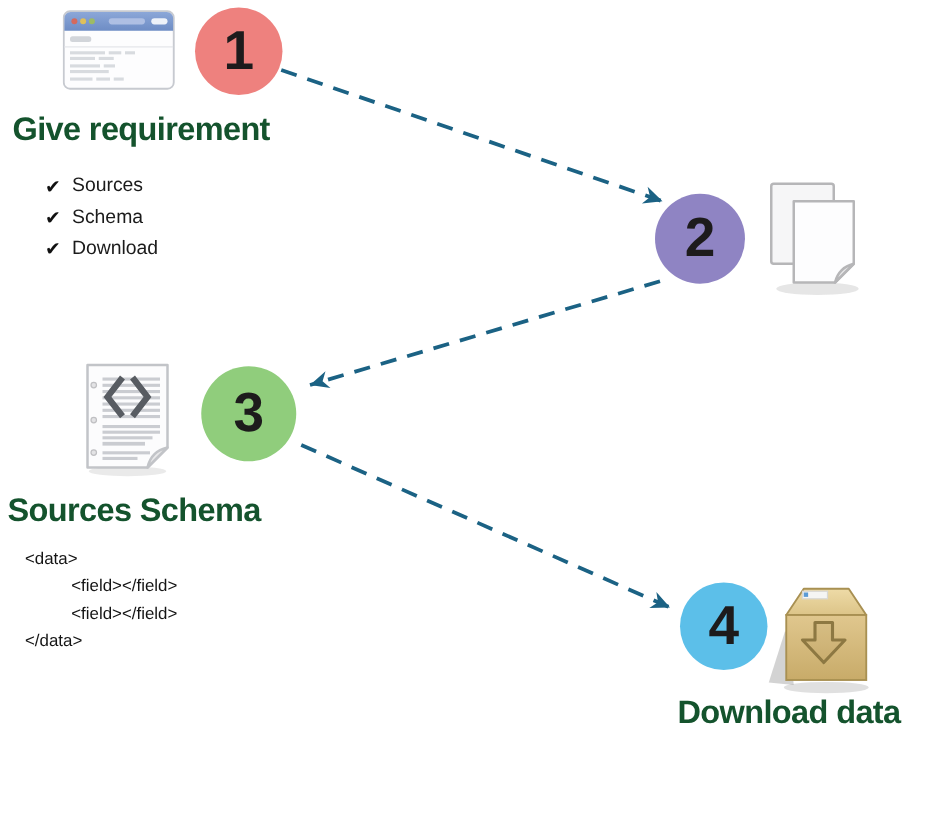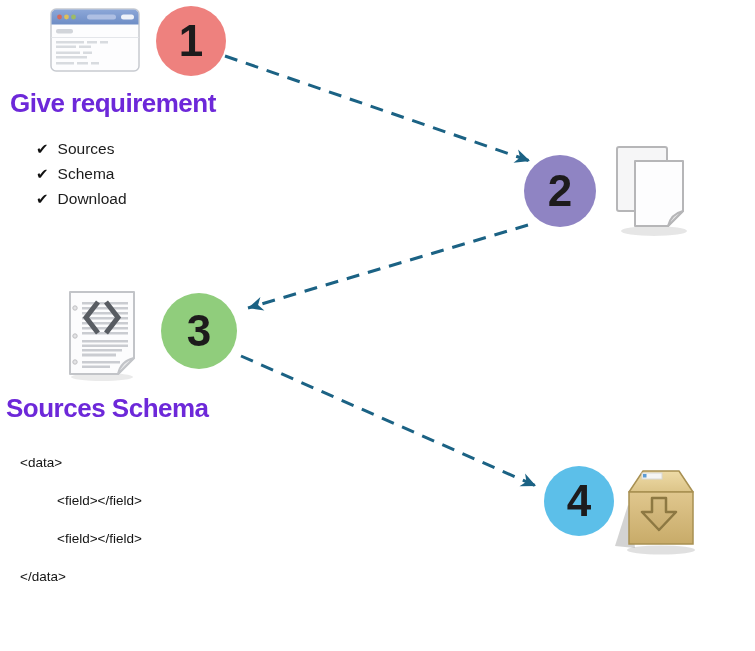--- a/index.html
+++ b/index.html
@@ -11,33 +11,33 @@
   .abs{position:absolute;z-index:2;}
   .badge{
     border-radius:50%;display:flex;align-items:center;justify-content:center;
     color:#1d1b1c;font-weight:bold;font-size:44px;line-height:1;
   }
   .badge-1{left:156px;top:6px;width:70px;height:70px;background:#ee817e;}
   .badge-2{left:524px;top:155px;width:72px;height:72px;background:#8f84c3;}
   .badge-3{left:161px;top:293px;width:76px;height:76px;background:#90cd7c;}
   .badge-4{left:544px;top:466px;width:70px;height:70px;background:#5cbfe9;}
   .step-title{
-    color:#6d28d9;font-weight:bold;font-size:26px;letter-spacing:-0.5px;white-space:nowrap;
+    color:#14532d;font-weight:bold;font-size:26px;letter-spacing:-0.5px;white-space:nowrap;
   }
   .title-1{left:10px;top:88px;}
   .title-2{left:519px;top:246px;}
   .title-3{left:6px;top:393px;}
   .title-4{left:542px;top:554px;}
   .checklist{left:36px;top:136px;list-style:none;margin:0;padding:0;}
   .checklist li{
     display:flex;align-items:center;height:25px;font-size:15.5px;color:#1b1b1b;
   }
   .checklist .check{font-weight:bold;font-size:15px;margin-right:9px;color:#111;}
   .code-block{left:20px;top:436px;font-size:13.5px;color:#141414;}
-  .code-block .line{height:22px;line-height:22px;white-space:pre;margin-top:16px;}
+  .code-block .line{height:22px;line-height:22px;white-space:pre;}
   .code-block .indent{padding-left:37px;}
   .icon-browser{left:50px;top:8px;}
   .icon-pages{left:604px;top:143px;}
   .icon-codefile{left:62px;top:289px;}
   .icon-box{left:614px;top:461px;}
 </style>
 </head>
 <body>
 
 <div class="canvas">
@@ -175,14 +175,15 @@
     </defs>
     <ellipse cx="47" cy="89" rx="34" ry="4.5" fill="#cfcfcf" opacity="0.65"></ellipse>
     <polygon points="14,44 1,85 21,87 17,46" fill="#9d9d9d" opacity="0.45"></polygon>
     <polygon points="15,31 29,10 65,10 79,31" fill="url(#boxTop)" stroke="#a89052" stroke-width="1.5" stroke-linejoin="round"></polygon>
     <rect x="28" y="12" width="20" height="6" fill="#f5f5f3" stroke="#d8d8d4" stroke-width="1"></rect>
     <rect x="29" y="13" width="3.5" height="3.5" fill="#5b9bd5"></rect>
     <rect x="15" y="31" width="64" height="52" fill="url(#boxFront)" stroke="#a89052" stroke-width="1.5"></rect>
     <path d="M38,37 L52,37 L52,51 L62,51 L45,69 L28,51 L38,51 Z" fill="rgba(140,117,62,0.08)" stroke="#8d7842" stroke-width="2.5" stroke-linejoin="round"></path>
   </svg>
 
+  <div class="abs step-title title-4">Download data</div>
 
 </div>
 
 </body></html>

